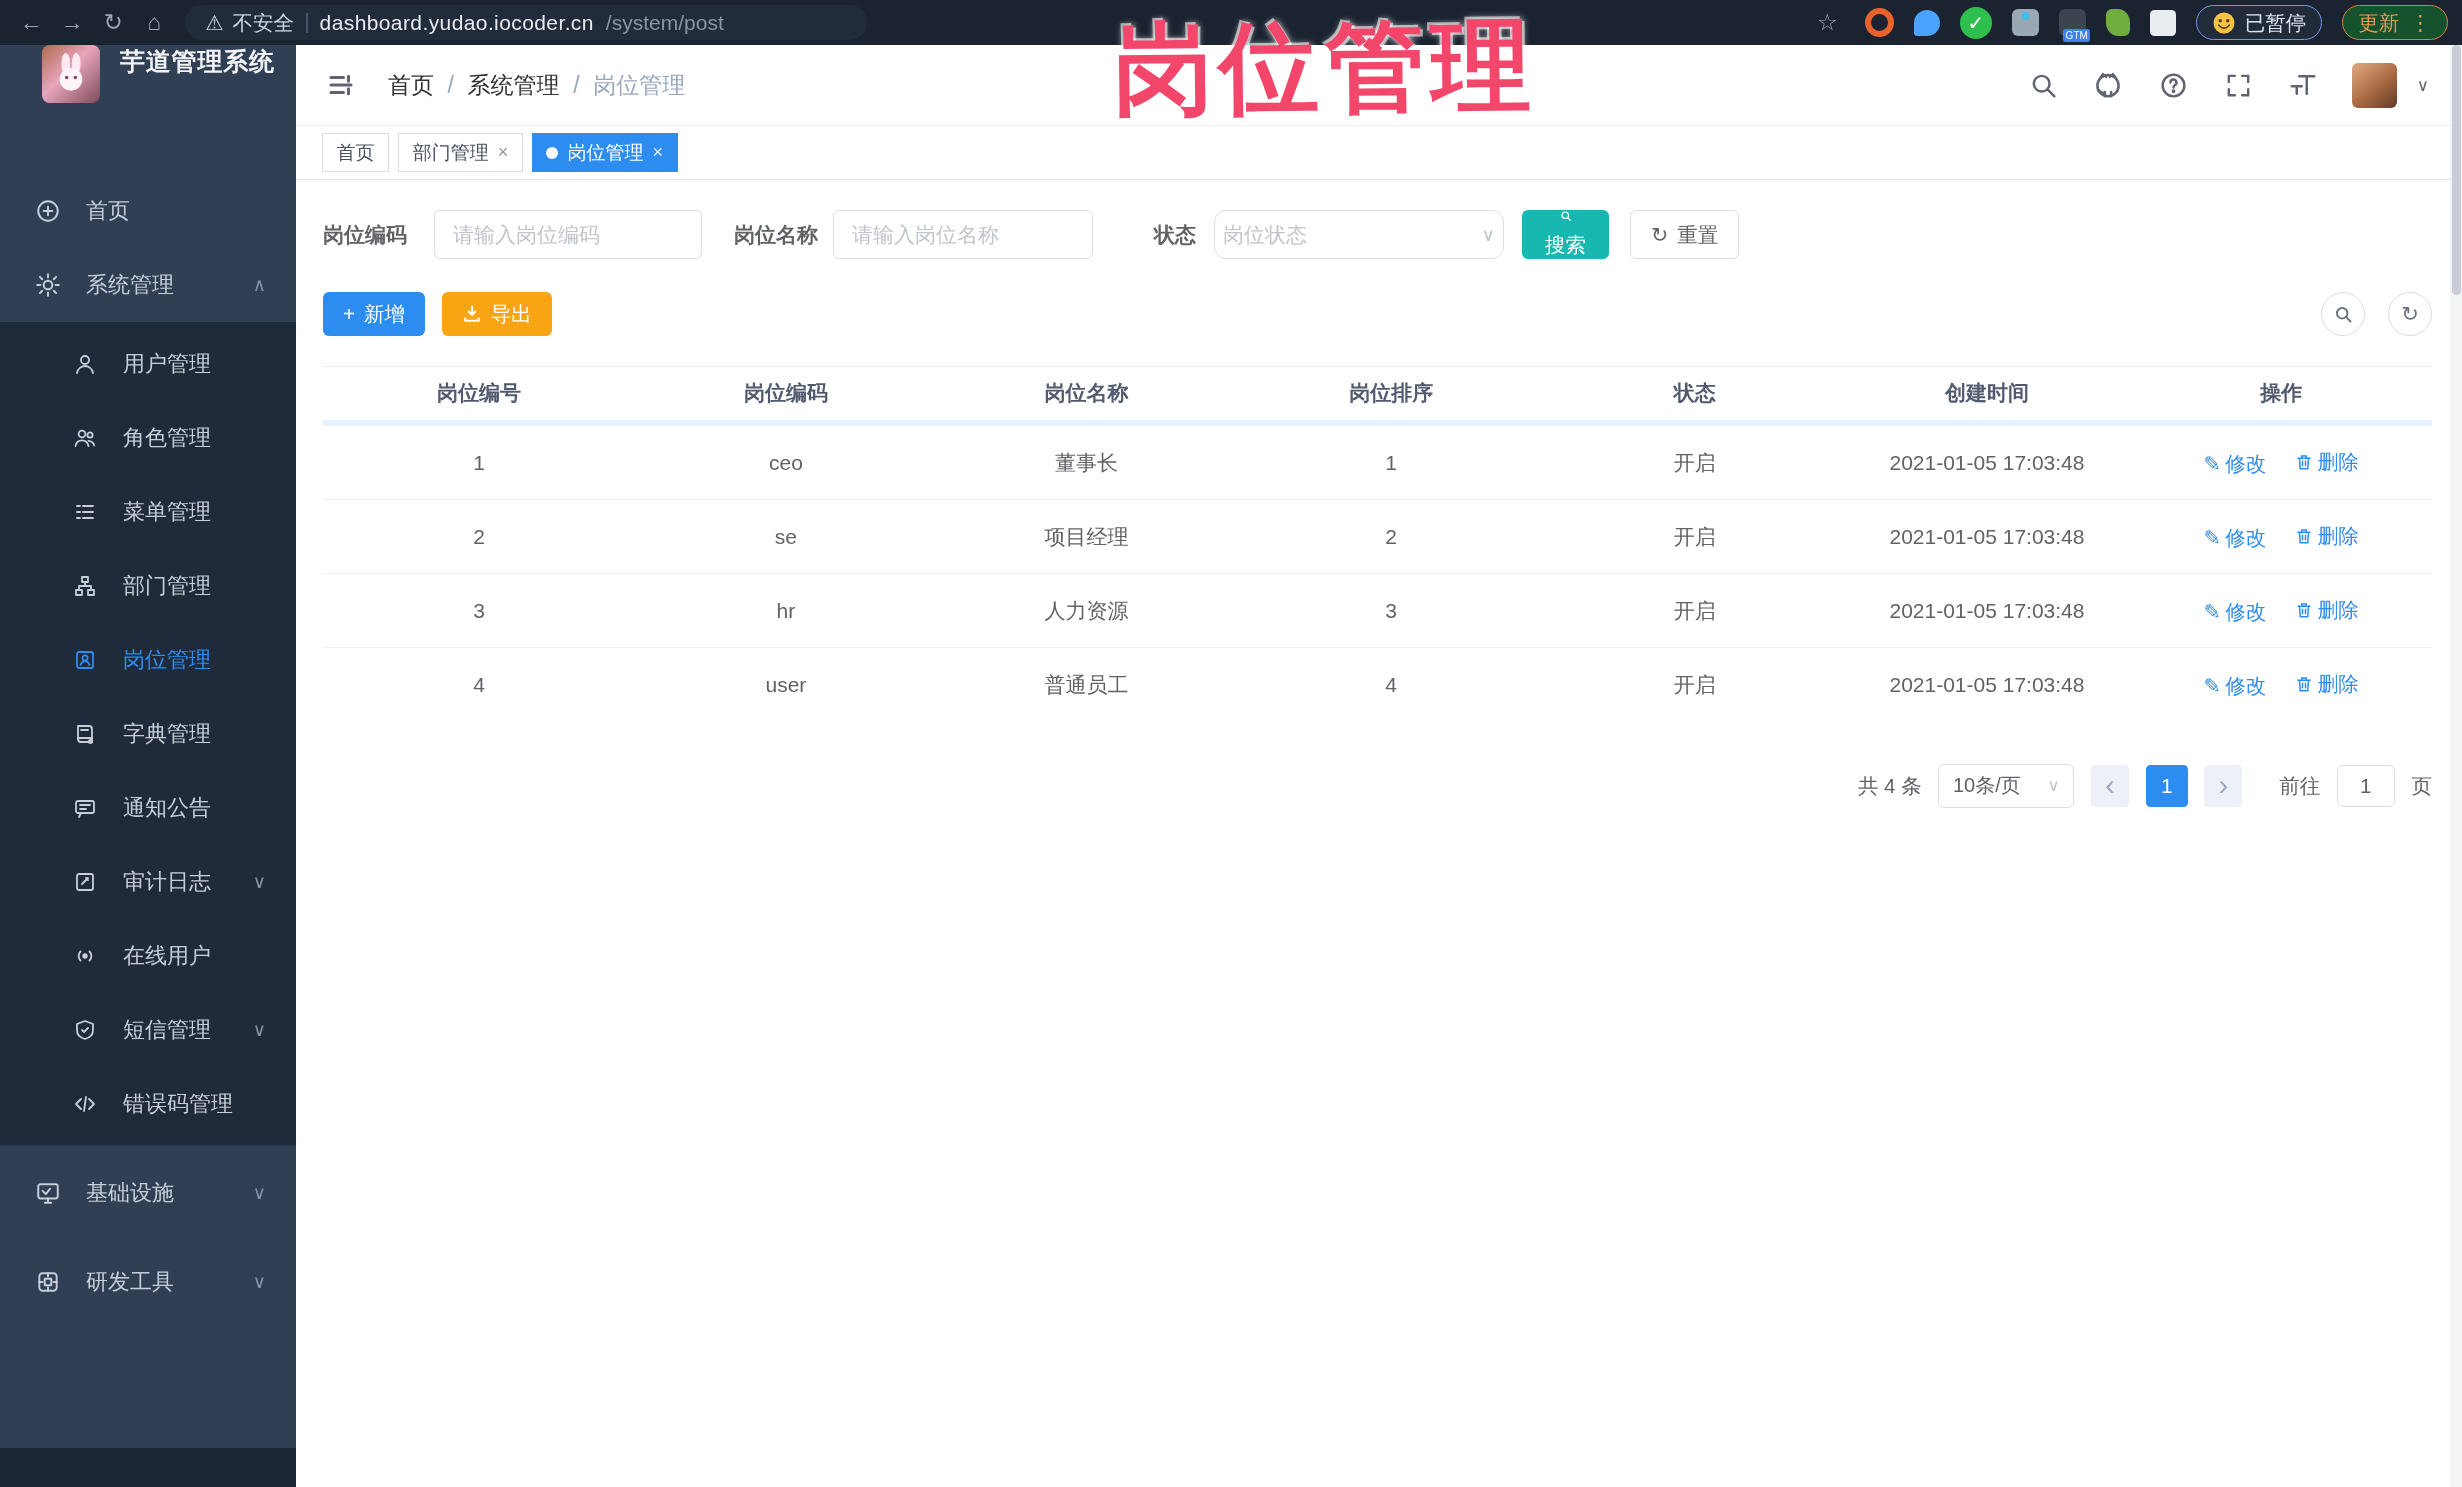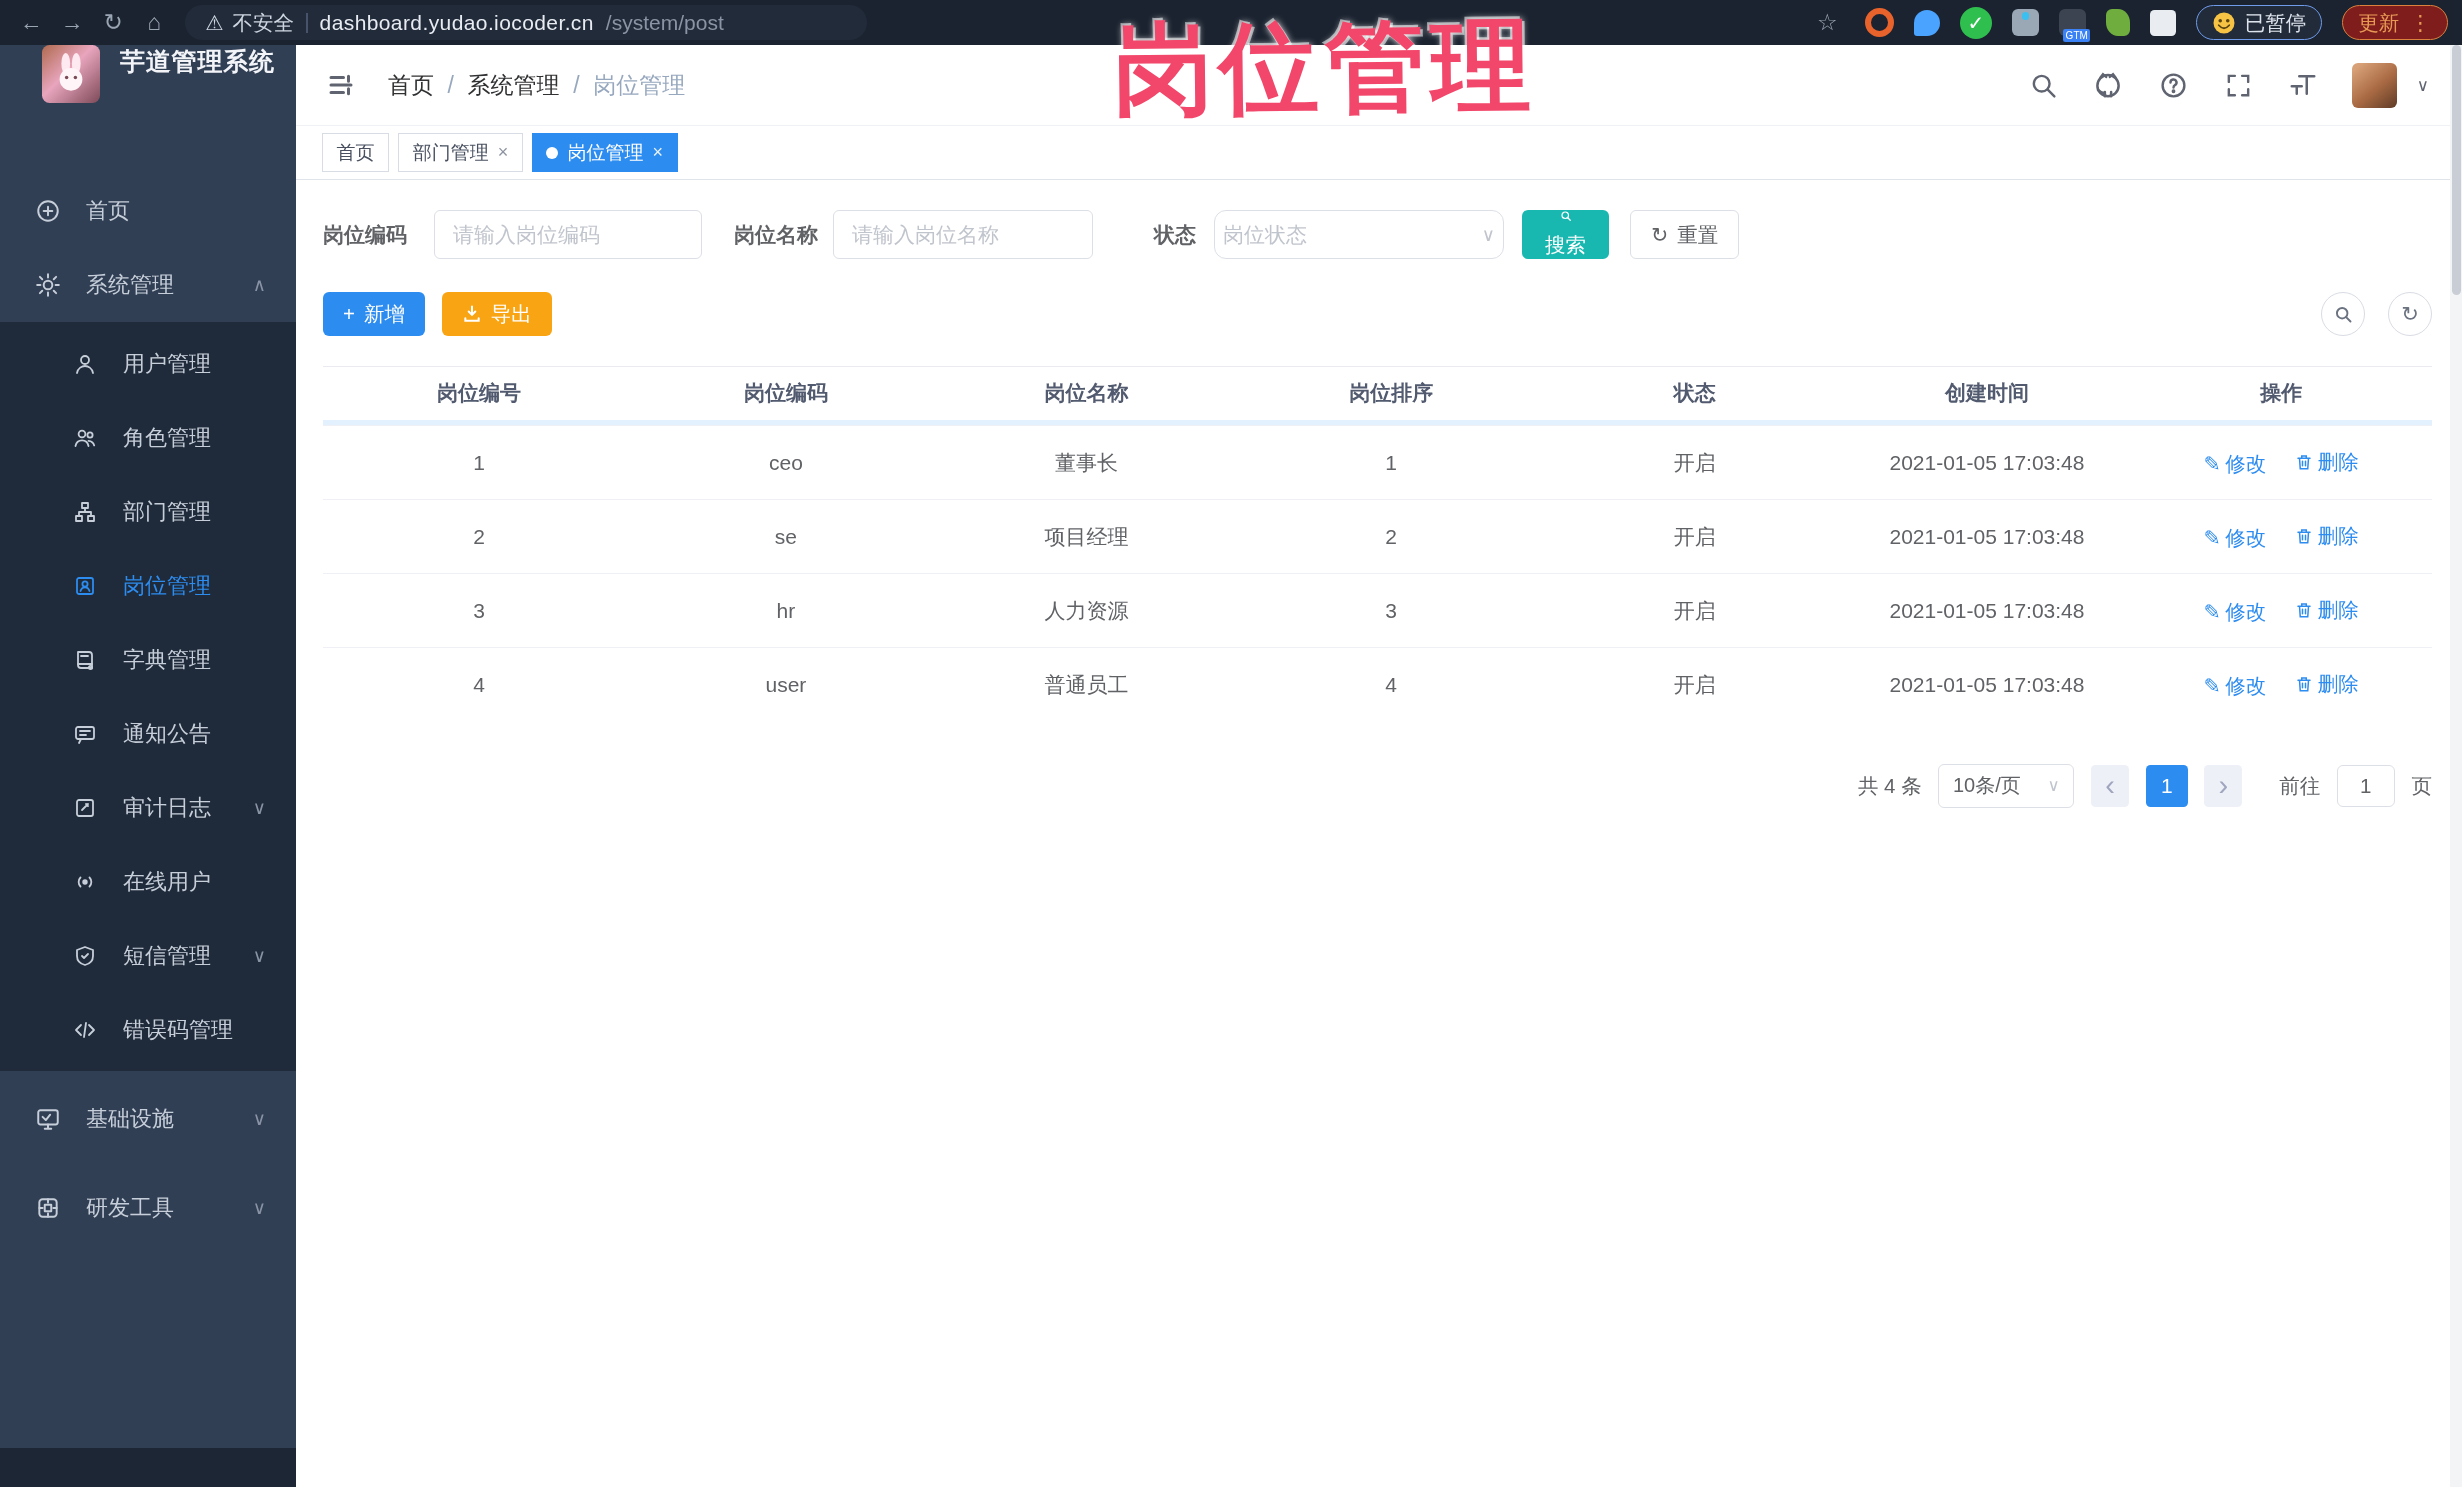--- a/index.html
+++ b/index.html
@@ -15,21 +15,21 @@
               gap:12px; padding:0 20px; margin-left:7.6px; min-width:682px; }
   .url-warn { color:#cdd5e0; font-size:20.5px; display:flex; align-items:center; gap:9px; }
   .url-div { width:1.5px; height:20px; background:#46536a; }
   .url-host { color:#e8ecf2; font-size:21px; letter-spacing:0.4px; }
   .url-path { color:#8b94a4; font-size:21px; }
   .chrome-right { margin-left:auto; display:flex; align-items:center; gap:20px; }
   .ext { width:30px; height:30px; border-radius:6px; display:flex; align-items:center; justify-content:center; flex:none; }
   .pill-paused { height:35px; border:1.5px solid #6f9bea; border-radius:18px; display:flex; align-items:center;
                  gap:9px; padding:0 15px; color:#dde3ec; font-size:20.5px; background:#222b3a; }
   .btn-update { height:35px; border:1.5px solid #d9813d; border-radius:18px; display:flex; align-items:center;
-                gap:10.6px; padding:0 15px; color:#e89a55; font-size:20.5px; background:#7f1d1d; }
+                gap:10.6px; padding:0 15px; color:#e89a55; font-size:20.5px; background:#14532d; }
   .dots { color:#e89a55; font-size:21px; letter-spacing:1.5px; }
 
   
   .app { display:flex; height:1442px; }
   .sidebar { width:296px; background:#313f55; color:#c6ced9; display:flex; flex-direction:column; flex:none; }
   .logo-row { height:129px; display:flex; align-items:flex-start; gap:20px; padding:0 0 0 42px; }
   .logo-img { width:58px; height:58px; border-radius:7.6px; overflow:hidden; flex:none;
               background:linear-gradient(135deg,#b06a4e 0%,#e8a5bd 45%,#7e4a58 100%); display:flex; align-items:center; justify-content:center; }
   .logo-title { color:#f2f4f8; font-size:25px; font-weight:700; letter-spacing:0.8px; }
   .m-item { height:74px; display:flex; align-items:center; gap:23px; padding:0 30px 0 33px; font-size:22px; cursor:pointer; }
@@ -212,20 +212,28 @@
         <div class="m-item">
           <span class="mi">
               <svg class="ic" width="24" height="24" viewBox="0 0 24 24">
                 <circle cx="9" cy="8" r="3.4"></circle>
                 <path d="M2.5 20c.8-4 4-5.6 6.5-5.6S14.7 16 15.5 20"></path>
                 <circle cx="17" cy="9" r="2.6"></circle>
                 <path d="M15.5 14.8c2.5.2 4.8 1.6 5.7 4.6"></path>
               </svg>
             </span>
           <span>角色管理</span>
+        </div>
+        <div class="m-item">
+          <span class="mi">
+              <svg class="ic" width="24" height="24" viewBox="0 0 24 24">
+                <path d="M4 6h3M4 12h3M4 18h3M10 6h10M10 12h10M10 18h10"></path>
+              </svg>
+            </span>
+          <span>菜单管理</span>
         </div>
         <div class="m-item">
           <span class="mi">
               <svg class="ic" width="24" height="24" viewBox="0 0 24 24">
                 <rect x="9" y="3" width="6" height="5"></rect>
                 <rect x="3" y="16" width="6" height="5"></rect>
                 <rect x="15" y="16" width="6" height="5"></rect>
                 <path d="M12 8v4M6 16v-4h12v4"></path>
               </svg>
             </span>

